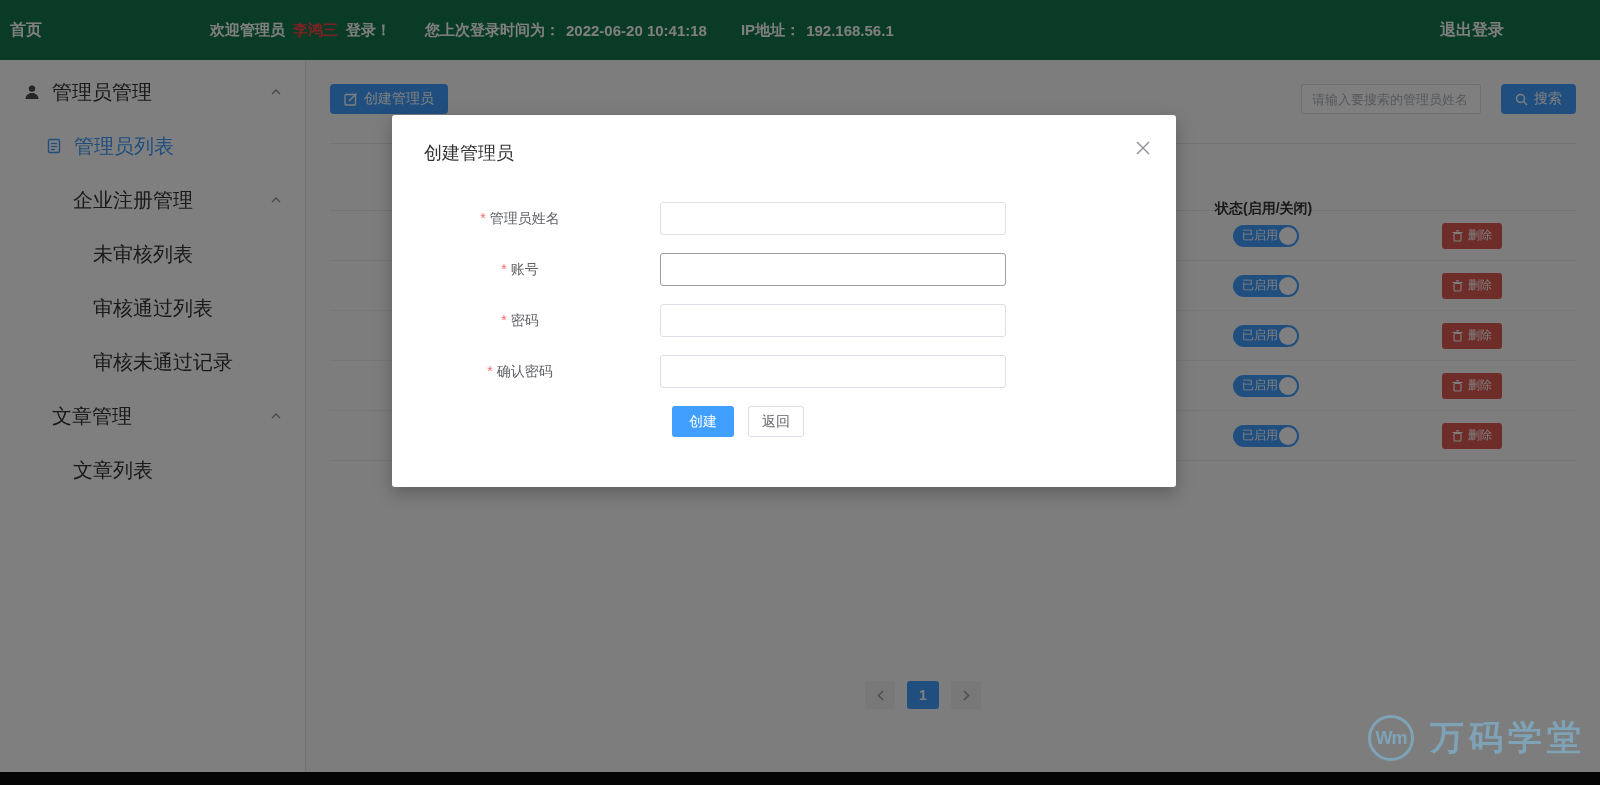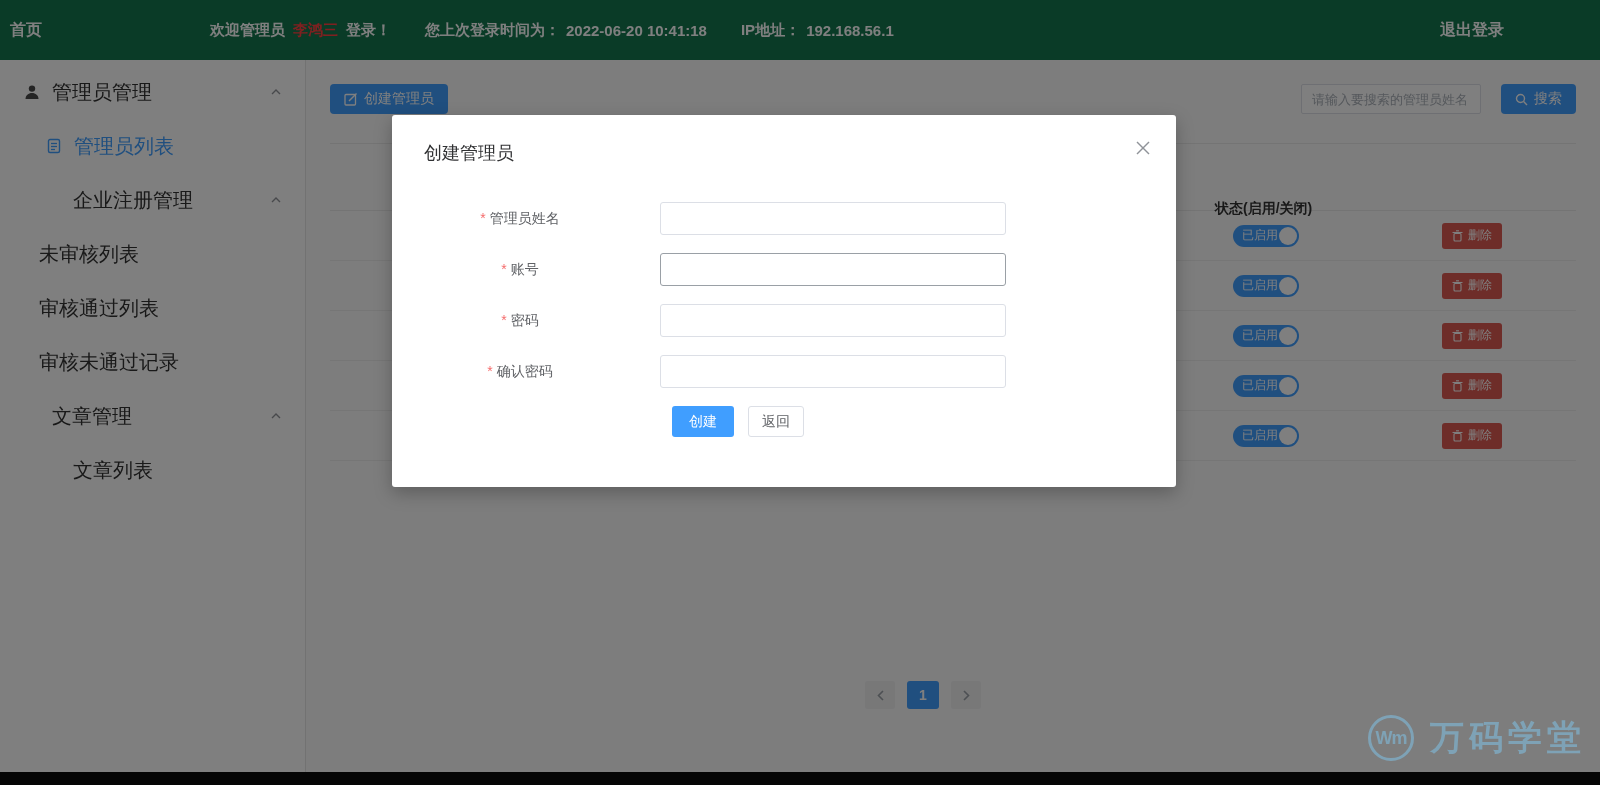--- a/index.html
+++ b/index.html
@@ -22,21 +22,21 @@
   .seg-gap { display:inline-block; width:22px; }
   .logout { margin-left:auto; margin-right:96px; font-size:16px; font-weight:bold; cursor:pointer; }
   
   .body { position:absolute; top:60px; left:0; right:0; bottom:0; display:flex; }
   .sidebar { width:306px; background:#ffffff; border-right:1px solid #e4e4e4; padding-top:5px; flex:none; }
   .side-item { position:relative; height:54px; display:flex; align-items:center; font-size:20px; color:#333; cursor:pointer; }
   .side-item .txt { }
   .side-item.lv1 { padding-left:52px; }
   .side-item.lv1.has-icon { padding-left:24px; }
   .side-item.lv2 { padding-left:73px; }
-  .side-item.lv3 { padding-left:39px; }
+  .side-item.lv3 { padding-left:93px; }
   .side-item.active { color:#409EFF; }
   .side-icon { width:16px; height:16px; margin-right:12px; flex:none; }
   .chev { position:absolute; right:24px; top:50%; transform:translateY(-50%); }
   
   .main { flex:1; position:relative; background:#fafafa; }
   .toolbar { position:absolute; top:24px; left:24px; right:24px; height:30px; display:flex; align-items:center; }
   .btn-primary {
     background:#409EFF; color:#fff; border:none; border-radius:4px; height:30px;
     display:inline-flex; align-items:center; gap:6px; padding:0 14px; font-size:14px; cursor:pointer;
     font-family:"Liberation Sans", sans-serif;

